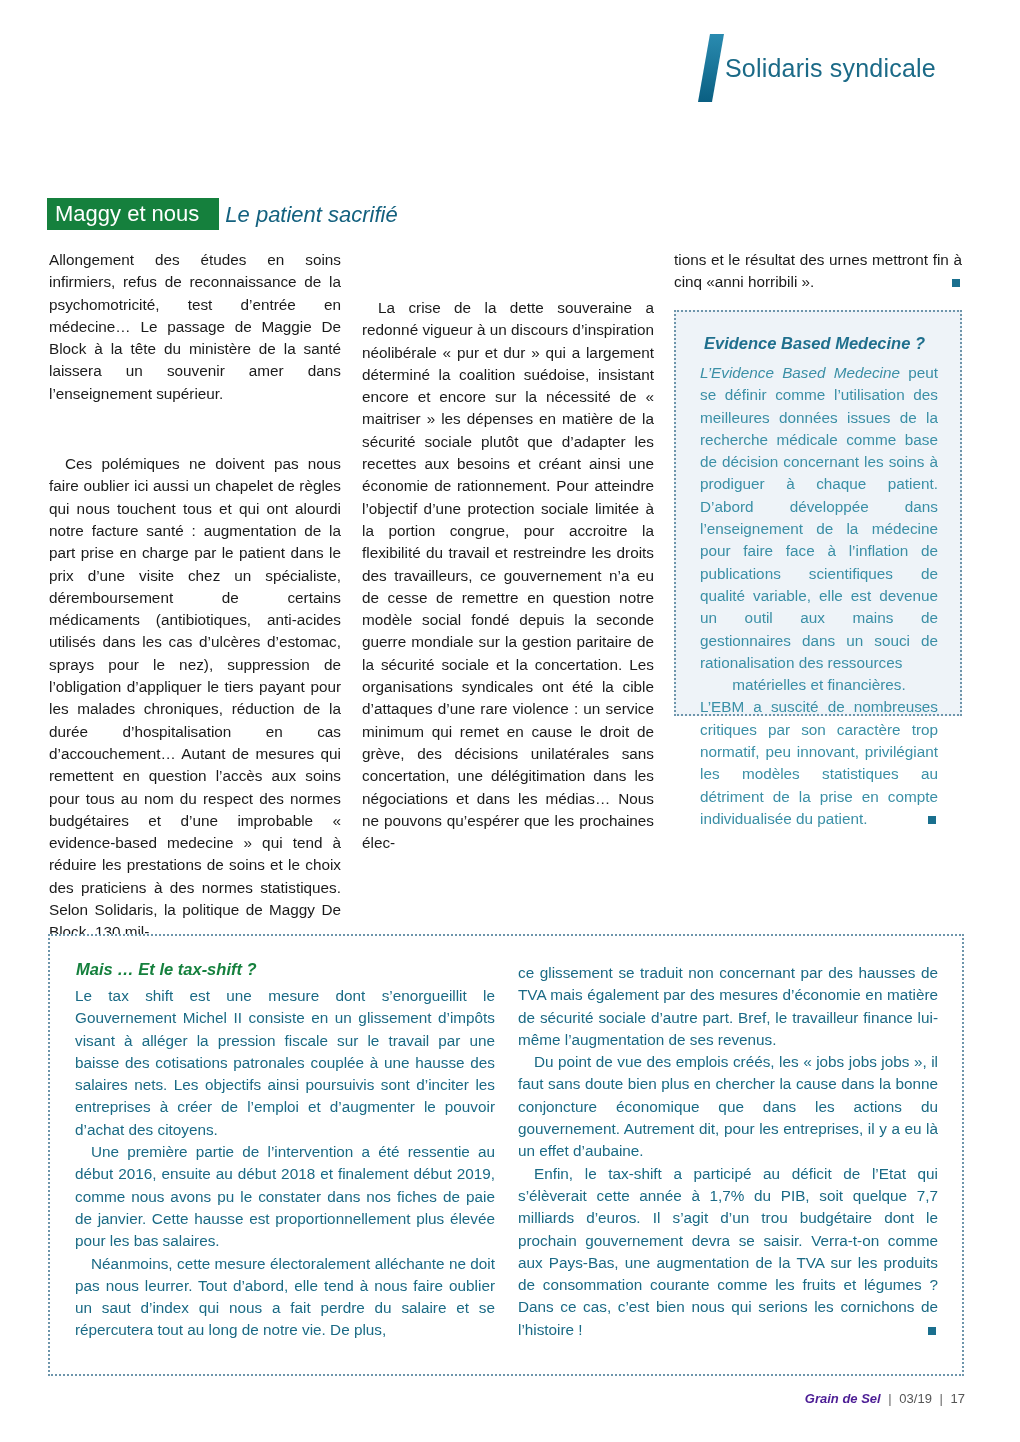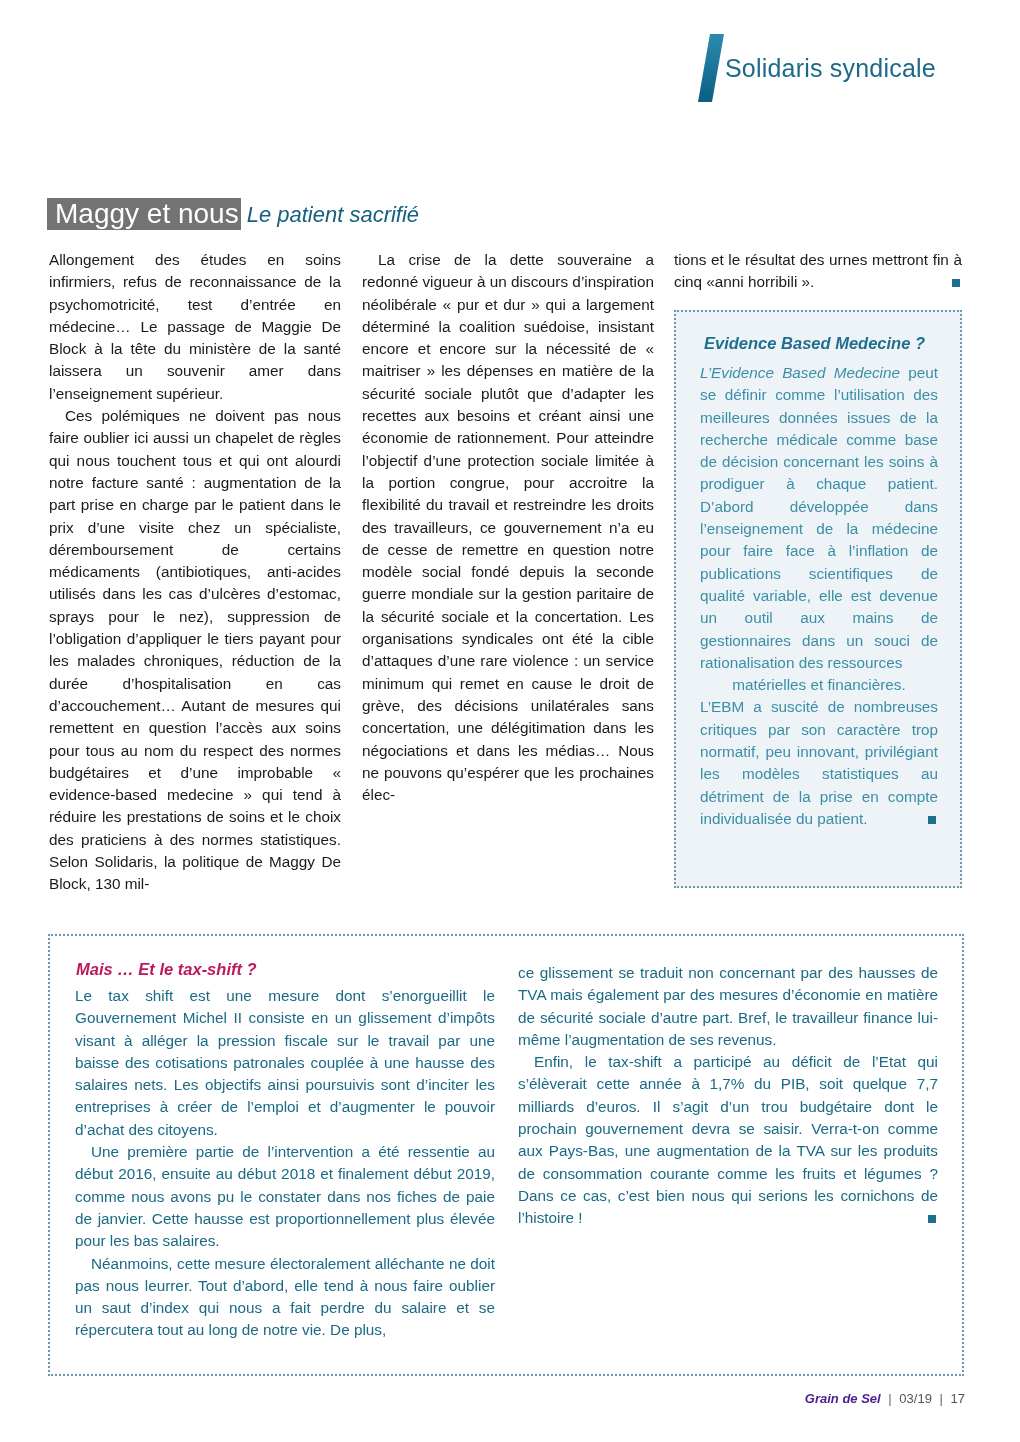--- a/index.html
+++ b/index.html
@@ -13,61 +13,61 @@
       background: linear-gradient(to bottom, #2a8bb0, #0a5f82);
       transform: skewX(-10deg); transform-origin: bottom left;
     }
     .section-title {
       position: absolute; left: 27px; top: 20px; white-space: nowrap;
       font-size: 25px; color: #1b6a87; letter-spacing: 0.2px;
     }
 
     .article-title { position: absolute; left: 47px; top: 198px; height: 32px; display: flex; align-items: center; }
     .kicker {
-      background: #737373; color: #ffffff; font-size: 28px; padding: 2px 2px 3px 8px; line-height: 27px;
+      background: #15803d; color: #ffffff; font-size: 22px; padding: 2px 20px 3px 8px; line-height: 27px;
     }
     .headline { color: #14617f; font-size: 22px; margin-left: 6px; line-height: 27px; font-style: italic; }
 
     .col {
       position: absolute; font-size: 15.3px; line-height: 22.3px; text-align: justify;
       hyphens: manual; color: #1a1a1a;
     }
     .col p { margin: 0; }
-    .col p.indent { text-indent: 16px; }
+    .col p.indent { text-indent: 16px; margin-top: 48px; }
     .col1 { left: 49px; top: 249px; width: 292px; }
     .col2 { left: 362px; top: 249px; width: 292px; }
     .col3 { left: 674px; top: 249px; width: 288px; }
 
     .end-mark {
       display: inline-block; width: 8px; height: 8px; background: #1a6f8e; float: right; margin-top: 8px; margin-right: 2px;
     }
 
     .ebm-box {
-      position: absolute; left: 674px; top: 310px; width: 288px; height: 578px;
+      position: absolute; left: 674px; top: 310px; width: 288px; height: 406px;
       border: 2px dotted #6d95ab; background: #eef3f8; box-sizing: border-box;
     }
     .ebm-title {
       position: absolute; left: 28px; top: 22px; font-style: italic; font-weight: bold;
       color: #1f6f8d; font-size: 16.5px;
     }
     .ebm-body {
       position: absolute; left: 24px; top: 50px; width: 238px; color: #3a8fa6;
       font-size: 15.3px; line-height: 22.3px; text-align: justify;
     }
     .ebm-body p { margin: 0; }
     .ebm-body .center { text-align: center; }
     .ebm-body em { font-style: italic; }
 
     .tax-box {
       position: absolute; left: 48px; top: 934px; width: 916px; height: 442px;
       border: 2px dotted #6d95ab; box-sizing: border-box; background: #ffffff;
     }
     .tax-title {
       position: absolute; left: 26px; top: 24px; font-style: italic; font-weight: bold;
-      color: #be185d; font-size: 16.5px;
+      color: #15803d; font-size: 16.5px;
     }
     .tax-col {
       position: absolute; color: #1a6a85; font-size: 15.3px; line-height: 22.3px; text-align: justify;
     }
     .tax-col p { margin: 0; }
     .tax-col p.indent { text-indent: 16px; }
     .tax-col1 { left: 25px; top: 49px; width: 420px; }
     .tax-col2 { left: 468px; top: 26px; width: 420px; }
     .tax-col .end-mark { background: #1a6f8e; }
 
@@ -112,20 +112,21 @@
 
 <div class="tax-box">
   <div class="tax-title">Mais … Et le tax-shift ?</div>
   <div class="tax-col tax-col1">
     <p>Le tax shift est une mesure dont s’enorgueillit le Gouvernement Michel II consiste en un glissement d’impôts visant à alléger la pression fiscale sur le travail par une baisse des cotisations patronales couplée à une hausse des salaires nets. Les objectifs ainsi poursuivis sont d’inciter les entreprises à créer de l’emploi et d’augmenter le pouvoir d’achat des citoyens.</p>
     <p class="indent">Une première partie de l’intervention a été ressentie au début 2016, ensuite au début 2018 et finalement début 2019, comme nous avons pu le constater dans nos fiches de paie de janvier. Cette hausse est proportionnellement plus élevée pour les bas salaires.</p>
     <p class="indent">Néanmoins, cette mesure électoralement alléchante ne doit pas nous leurrer. Tout d’abord, elle tend à nous faire oublier un saut d’index qui nous a fait perdre du salaire et se répercutera tout au long de notre vie. De plus,</p>
   </div>
   <div class="tax-col tax-col2">
     <p>ce glissement se traduit non concernant par des hausses de TVA mais également par des mesures d’économie en matière de sécurité sociale d’autre part. Bref, le travailleur finance lui-même l’augmentation de ses revenus.</p>
+    <p class="indent">Du point de vue des emplois créés, les « jobs jobs jobs », il faut sans doute bien plus en chercher la cause dans la bonne conjoncture économique que dans les actions du gouvernement. Autrement dit, pour les entreprises, il y a eu là un effet d’aubaine.</p>
     <p class="indent"><span>Enfin, le tax-shift a participé au déficit de l’Etat qui s’élèverait cette année à 1,7% du PIB, soit quelque 7,7 milliards d’euros. Il s’agit d’un trou budgétaire dont le prochain gouvernement devra se saisir. Verra-t-on comme aux Pays-Bas, une augmentation de la TVA sur les produits de consommation courante comme les fruits et légumes ? Dans ce cas, c’est bien nous qui serions les cornichons de l’histoire !</span><span class="end-mark"></span></p>
   </div>
 </div>
 
 <div class="footer">
   <span class="brand">Grain de Sel</span>
   <span class="sep">|</span>
   <span>03/19</span>
   <span class="sep">|</span>
   <span>17</span>

